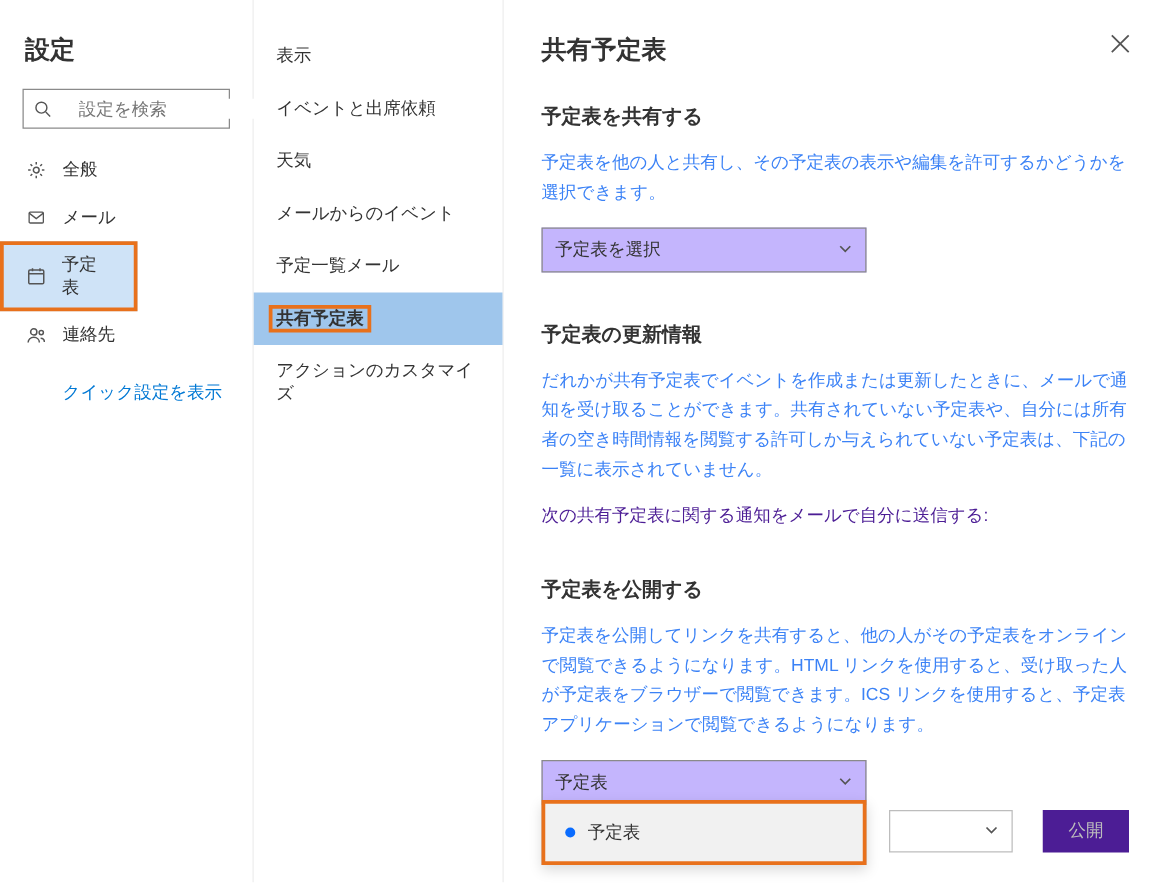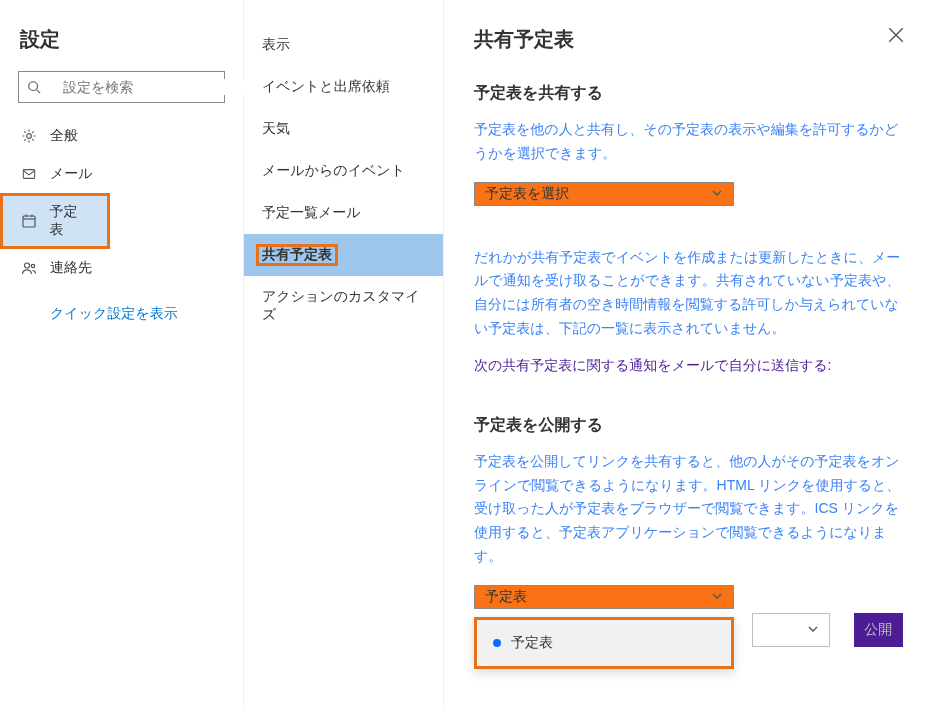--- a/index.html
+++ b/index.html
@@ -9,21 +9,21 @@
     color: #333;
     background: #fff;
     width: 933px;
     height: 706px;
     overflow: hidden;
   }
   .layout { display: flex; height: 100%; }
 
   
   .col-nav {
-    width: 244px;
+    width: 203px;
     border-right: 1px solid #eee;
     padding-top: 18px;
   }
   .settings-title {
     font-size: 20px;
     font-weight: 700;
     padding: 8px 20px 18px;
   }
   .search-wrap { padding: 0 18px 14px; }
   .search-box {
@@ -115,22 +115,22 @@
   .sec-label {
     font-size: 14px;
     color: #4c1d95;
     margin-bottom: 14px;
   }
   .select {
     display: flex;
     align-items: center;
     justify-content: space-between;
     border: 1px solid #8a8a8a;
-    background: #f97316;
-    height: 24px;
+    background: #c4b5fd;
+    height: 36px;
     width: 260px;
     padding: 0 10px;
     cursor: pointer;
     font-size: 14px;
   }
   .select.mid { width: 260px; }
   .select .chev { color: #555; }
 
   .publish-row {
     position: relative;
@@ -283,20 +283,21 @@
         <span>予定表を選択</span>
         <span class="chev">
           <svg viewBox="0 0 12 12" width="12" height="12" fill="none" stroke="currentColor" stroke-width="1.4">
               <polyline points="2,4 6,8 10,4"></polyline>
             </svg>
         </span>
       </div>
     </div>
 
     <div class="section">
+      <div class="sec-title">予定表の更新情報</div>
       <div class="sec-desc">だれかが共有予定表でイベントを作成または更新したときに、メールで通知を受け取ることができます。共有されていない予定表や、自分には所有者の空き時間情報を閲覧する許可しか与えられていない予定表は、下記の一覧に表示されていません。</div>
       <div class="sec-label">次の共有予定表に関する通知をメールで自分に送信する:</div>
     </div>
 
     <div class="section">
       <div class="sec-title">予定表を公開する</div>
       <div class="sec-desc">予定表を公開してリンクを共有すると、他の人がその予定表をオンラインで閲覧できるようになります。HTML リンクを使用すると、受け取った人が予定表をブラウザーで閲覧できます。ICS リンクを使用すると、予定表アプリケーションで閲覧できるようになります。</div>
 
       <div class="publish-row">
         <div>

